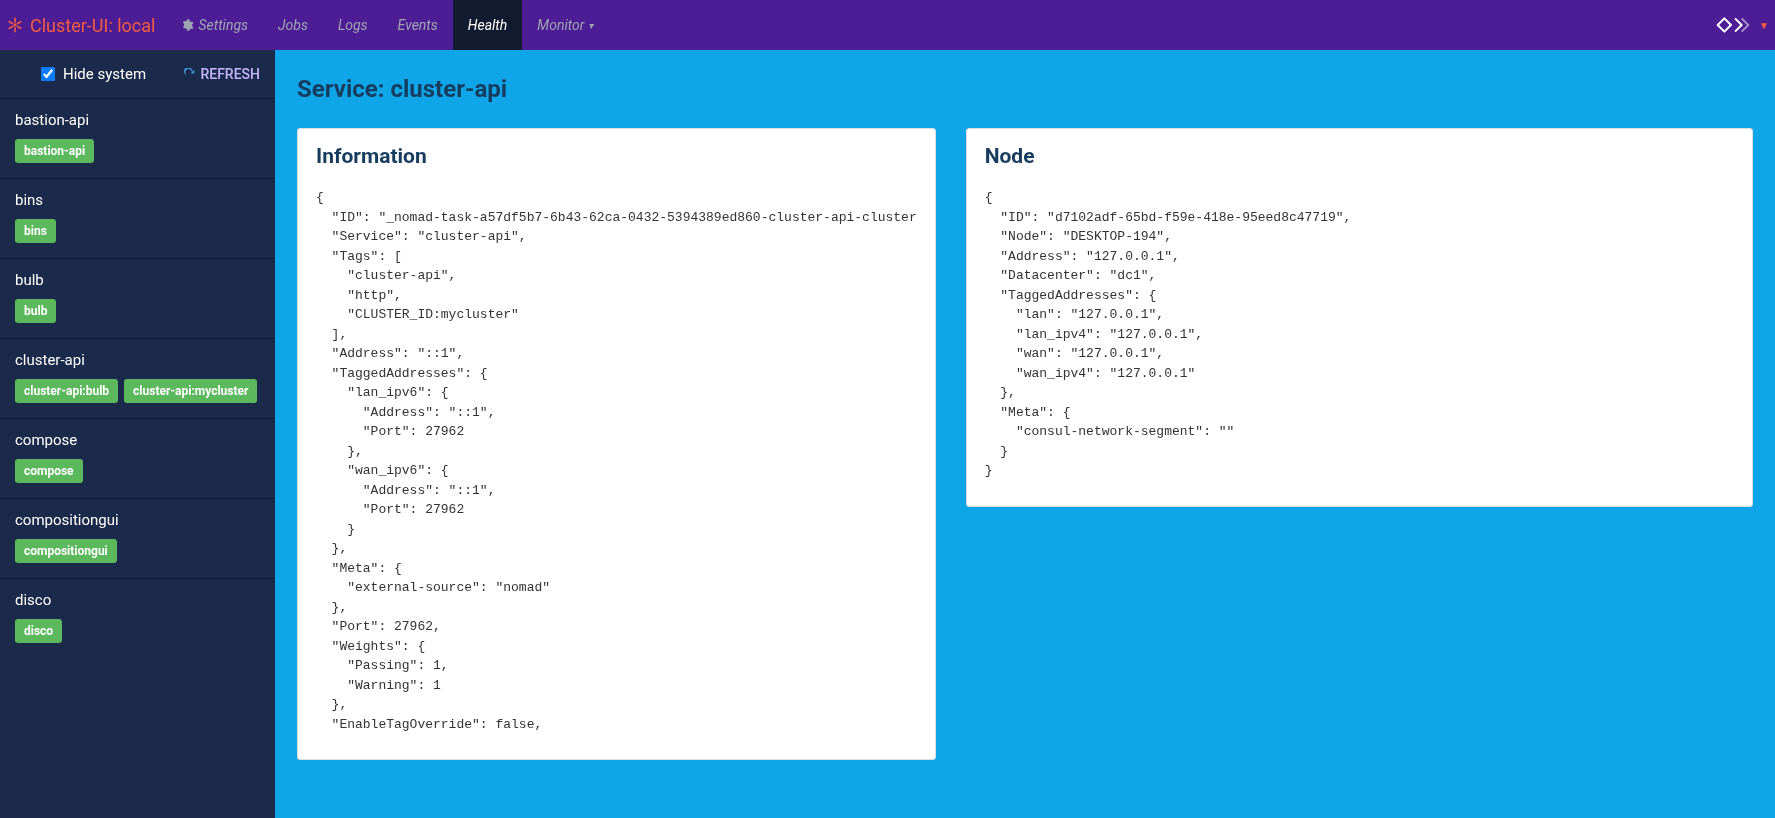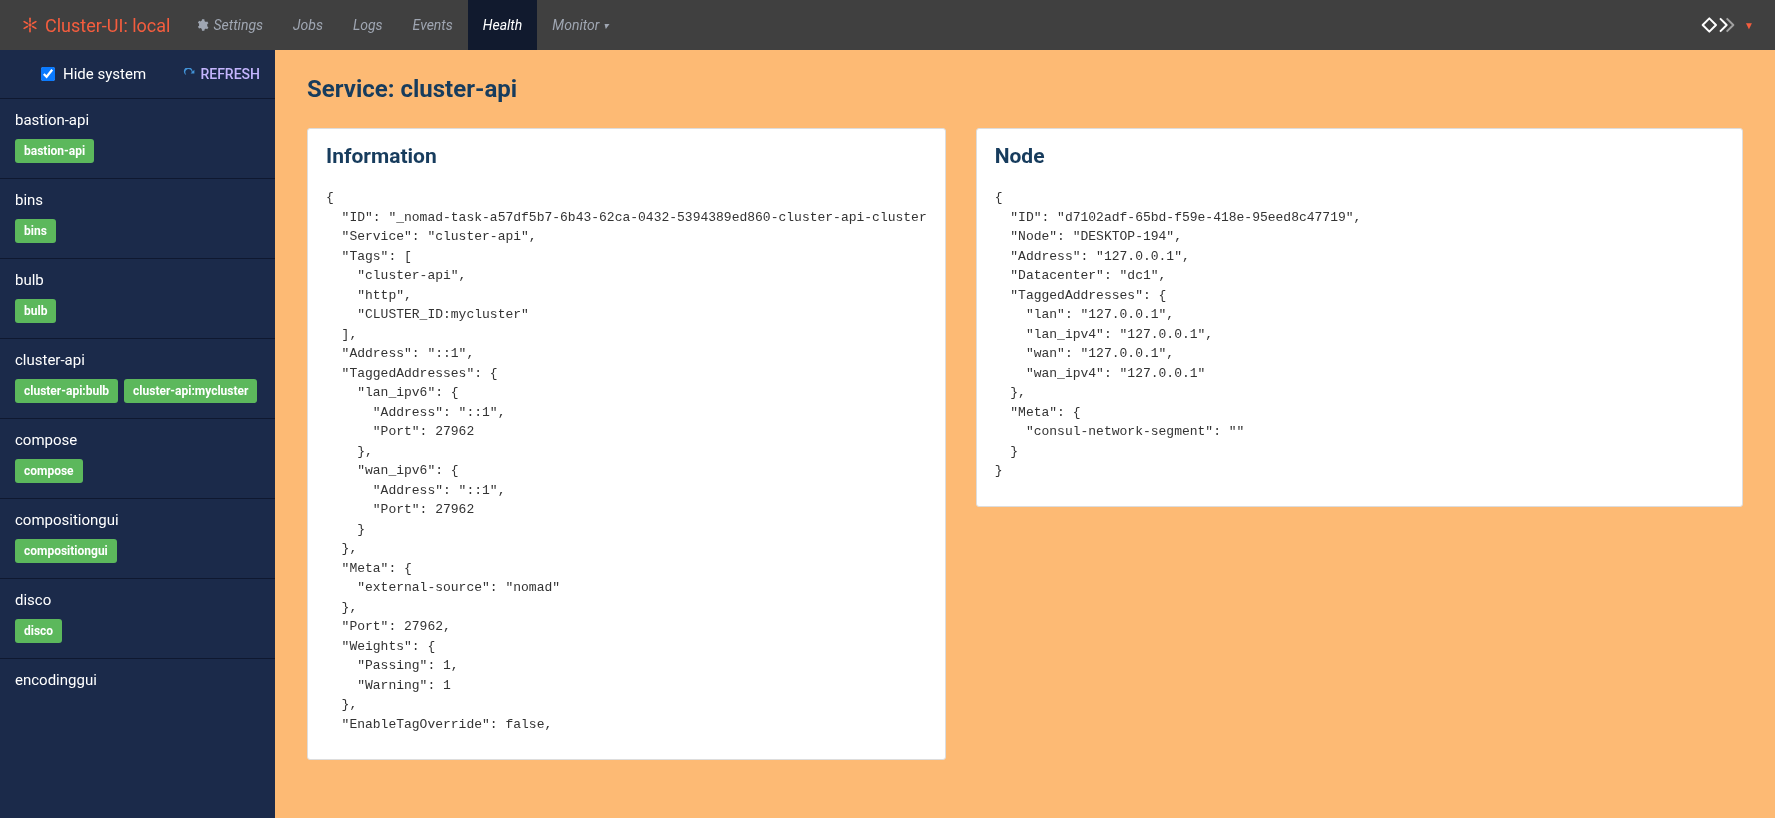--- a/index.html
+++ b/index.html
@@ -1,25 +1,25 @@
 <!DOCTYPE html>
 <html><head>
 <meta charset="utf-8">
 <style>
   * { box-sizing: border-box; margin: 0; padding: 0; }
   html, body { height: 100%; font-family: -apple-system, BlinkMacSystemFont, "Segoe UI", Roboto, "Helvetica Neue", Arial, sans-serif; font-size: 14px; }
   body { display: flex; flex-direction: column; overflow: hidden; }
 
   
   .navbar {
-    background: #404040;
+    background: #4c1d95;
     height: 50px;
     display: flex;
     align-items: center;
-    padding: 0 21px;
+    padding: 0 6px;
     color: #9fa6b2;
     flex: 0 0 auto;
   }
   .brand {
     display: flex;
     align-items: center;
     color: #f55d3e;
     font-size: 18px;
     font-weight: 400;
     margin-right: 10px;
@@ -81,23 +81,23 @@
     font-size: 12px;
     font-weight: 700;
     padding: 5px 9px;
     border-radius: 3px;
     display:inline-block;
   }
 
   
   .content {
     flex: 1 1 auto;
-    background: #fdba74;
+    background: #0ea5e9;
     overflow-y: auto;
-    padding: 25px 32px;
+    padding: 25px 22px;
     min-width: 0;
   }
   .content::-webkit-scrollbar { width: 14px; }
   .content::-webkit-scrollbar-track { background: #efefef; }
   .content::-webkit-scrollbar-thumb { background: #c3c3c3; border-radius: 2px; }
 
   .page-title { color: #173c5d; font-size: 24px; font-weight: 700; margin-bottom: 25px; }
 
   .panels { display:flex; gap: 30px; align-items:flex-start; }
   .panel {
@@ -220,23 +220,20 @@
           <div class="svc-title">compositiongui</div>
           <div class="tags-row">
             <span class="tag">compositiongui</span>
           </div>
         </div>
         <div class="svc-group">
           <div class="svc-title">disco</div>
           <div class="tags-row">
             <span class="tag">disco</span>
           </div>
-        </div>
-        <div class="svc-group">
-          <div class="svc-title">encodinggui</div>
         </div>
       </div>
   </div>
 
   <div class="content">
     <h2 class="page-title">Service: cluster-api</h2>
     <div class="panels">
       <div class="panel panel-info">
         <h3>Information</h3>
         <pre>{

